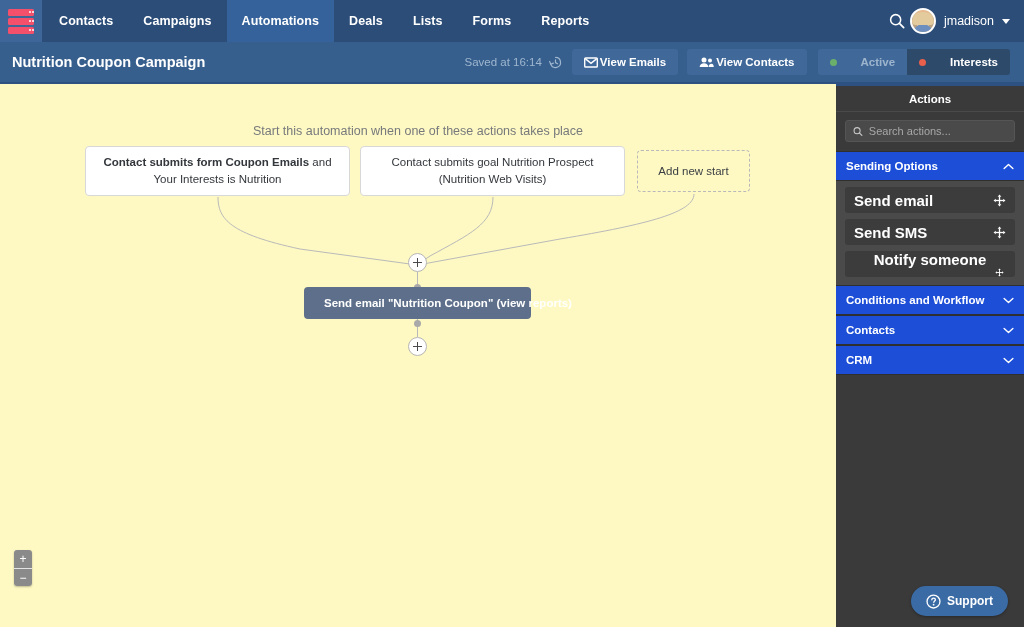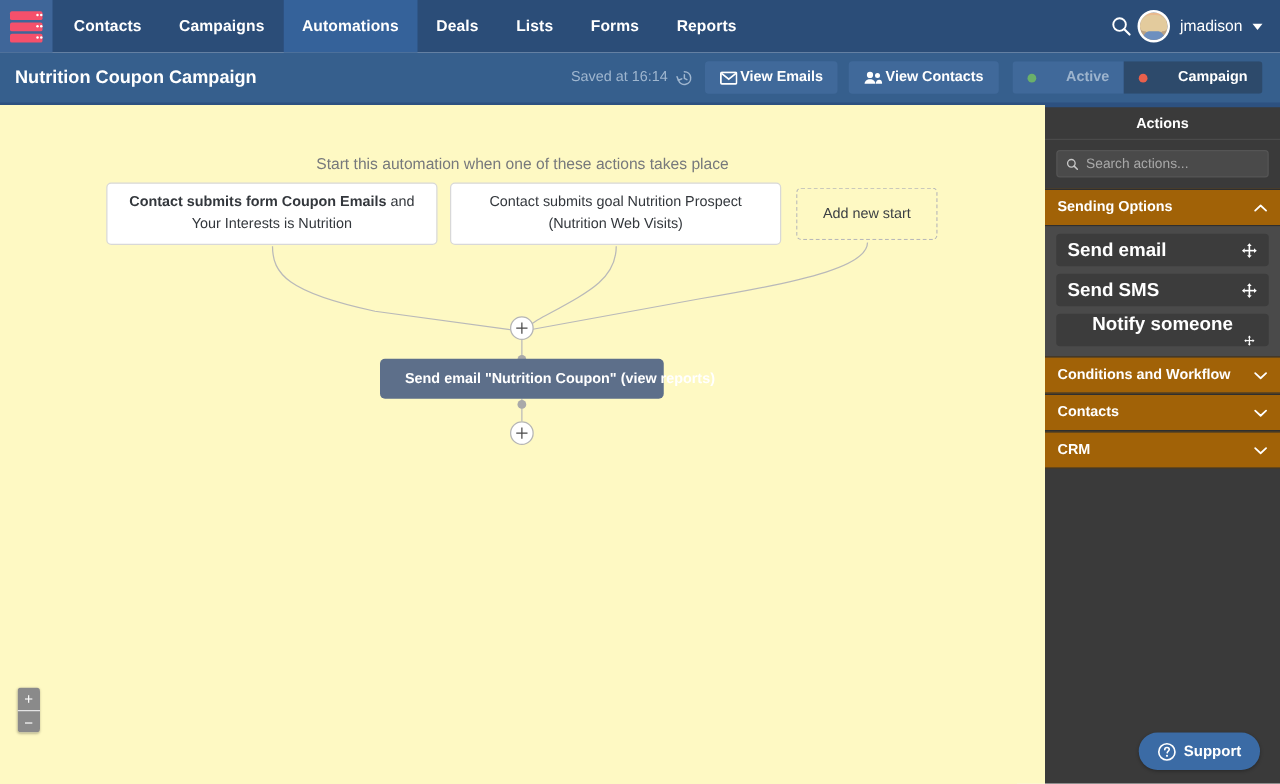--- a/index.html
+++ b/index.html
@@ -170,21 +170,21 @@
   }
   .search-box input {
     background: transparent; border: none; outline: none; color: #cfcfcf;
     font-size: 11px; width: 100%; font-family: "Liberation Sans", sans-serif;
   }
   .search-box input::placeholder { color: #a8a8a8; }
   .section-head {
     height: 30px; display: flex; align-items: center; padding: 0 10px;
     color: #ffffff; font-size: 11.5px; font-weight: bold; cursor: pointer;
     border-top: 1px solid #2f2f2f; border-bottom: 1px solid #2f2f2f;
-    background: #a16207;
+    background: #1d4ed8;
   }
   .section-head .chev { margin-left: auto; }
   .section-body { background: #4a4a4a; padding: 6px 9px 8px; }
   .action-item {
     height: 26px; background: #3c3c3c; border-radius: 3px; margin-bottom: 6px;
     display: flex; align-items: center; padding: 0 9px; cursor: grab;
   }
   .action-item:last-child { margin-bottom: 0; flex-direction: column; }
   .action-item-label { color: #ffffff; font-size: 15px; font-weight: bold; }
   .drag-handle { margin-left: auto; }
@@ -256,21 +256,21 @@
         </svg>
         <span>View Contacts</span>
       </button>
       <div class="toggle-group">
         <div class="toggle-btn off">
           <span class="dot green"></span>
           <span>Active</span>
         </div>
         <div class="toggle-btn on">
           <span class="dot red"></span>
-          <span>Campaign</span>
+          <span>Interests</span>
         </div>
       </div>
     </div>
   </div>
 
   <div class="canvas">
 
     <div class="canvas-hint">Start this automation when one of these actions takes place</div>
 
     <svg class="conn-svg" viewBox="0 0 836 543">

